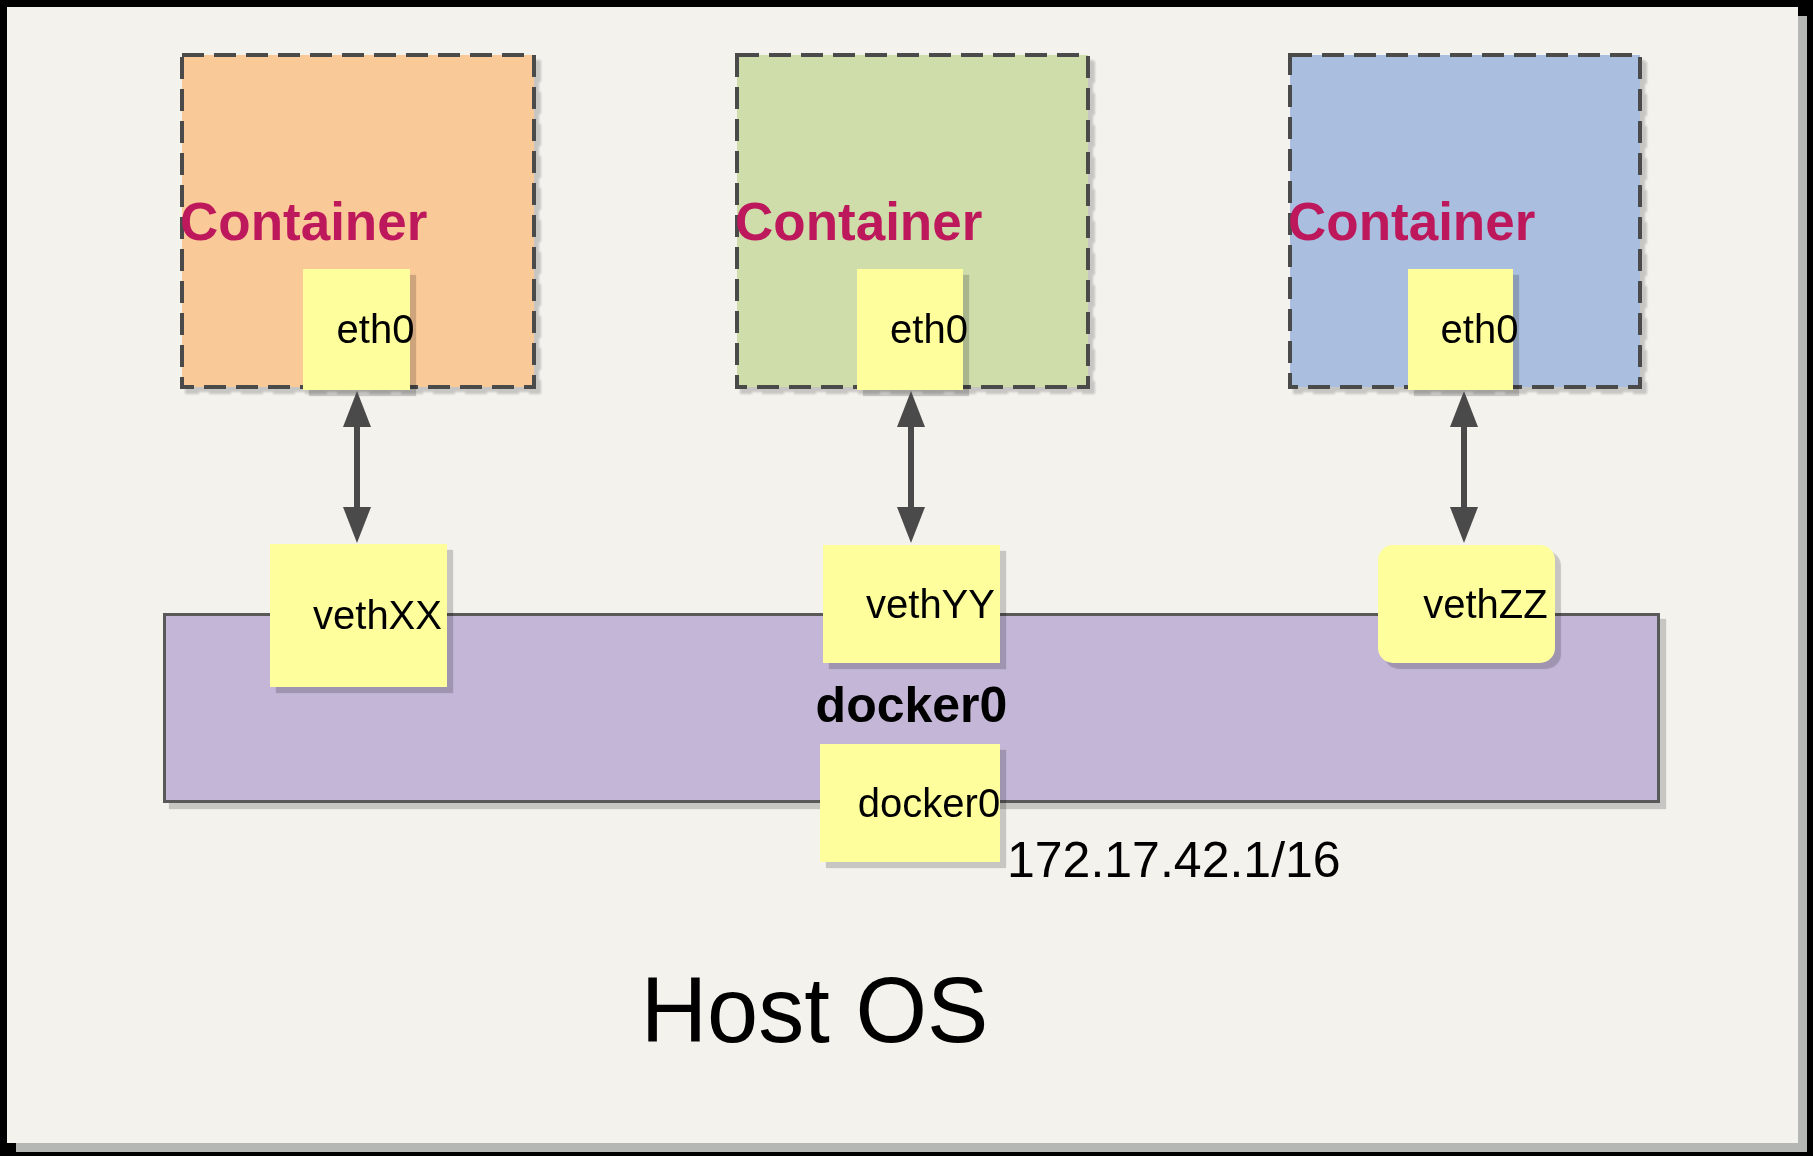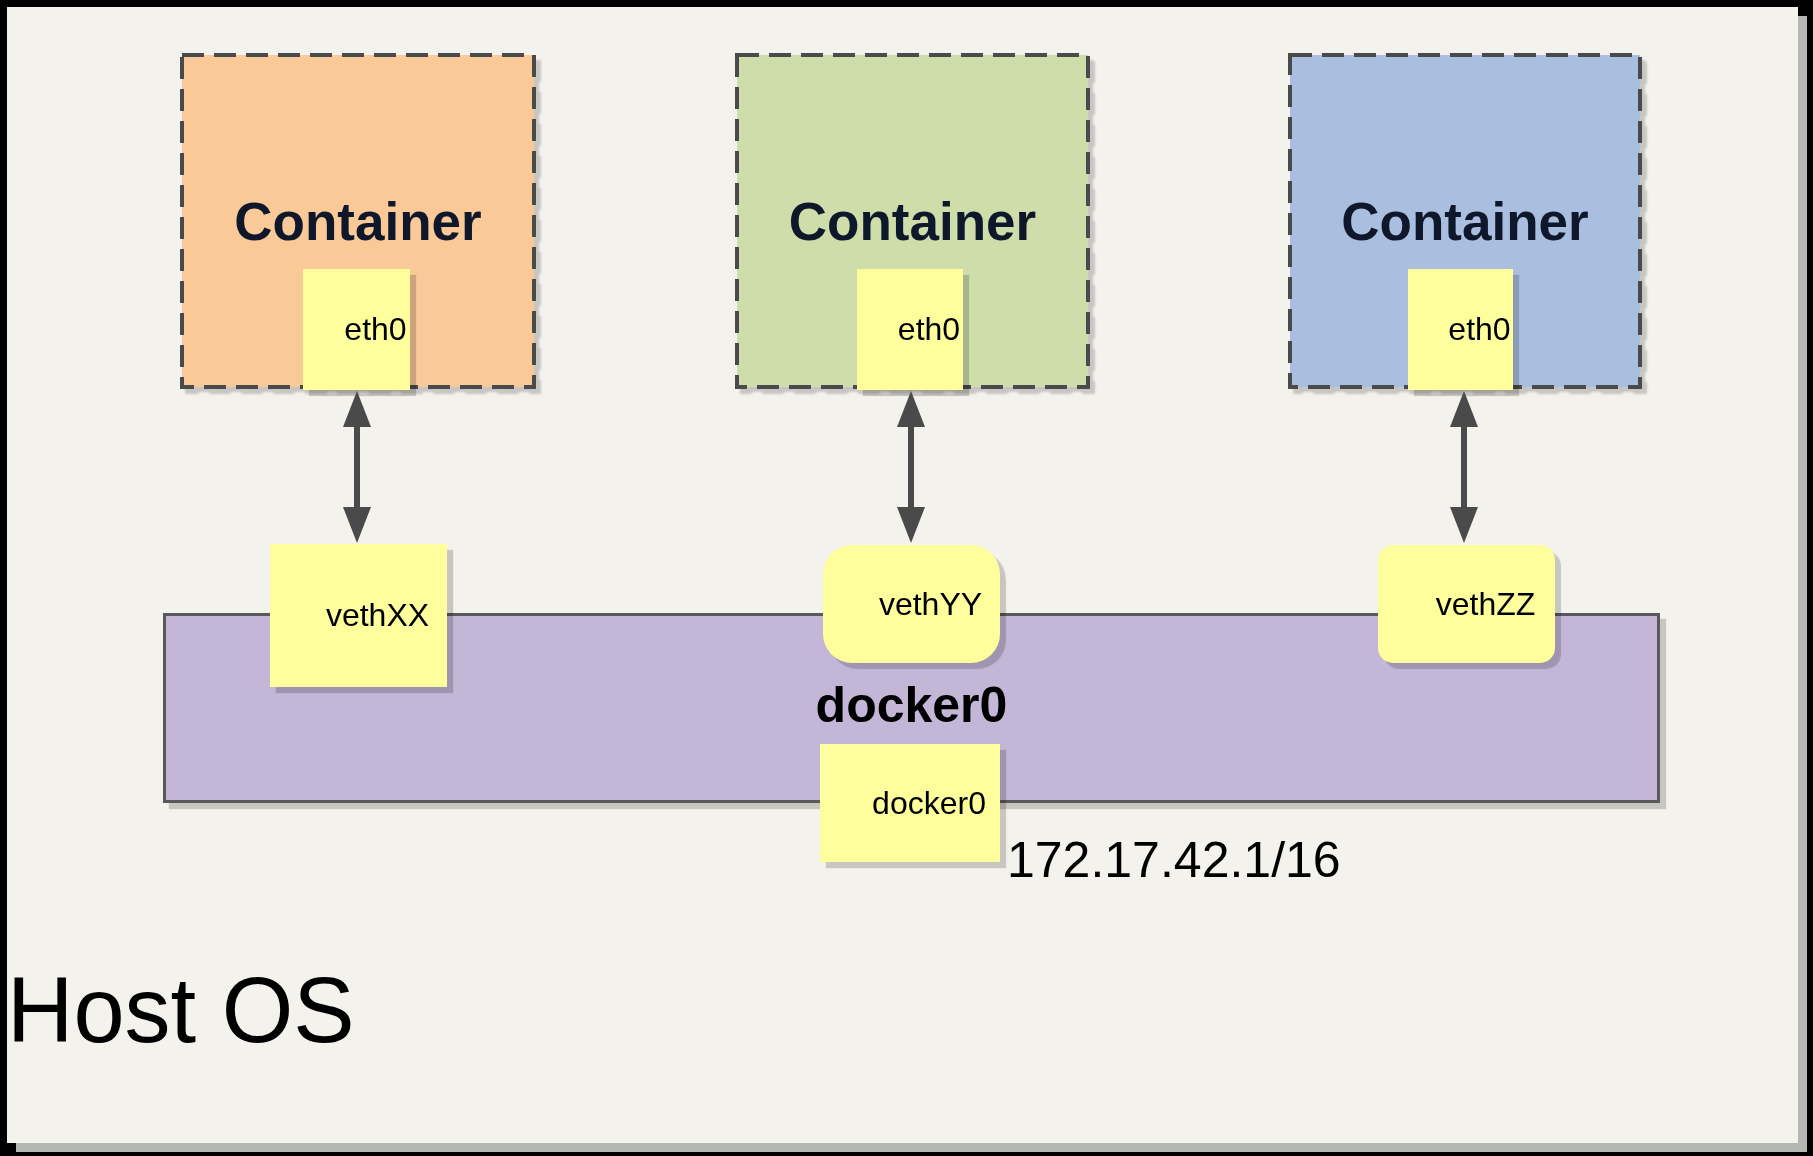--- a/index.html
+++ b/index.html
@@ -14,29 +14,29 @@
   .page{
     position:absolute;left:7px;top:7px;
     width:1791px;height:1136px;
     background:#F4F2ED;
     box-shadow:9px 9px 0 #B5B7B5;
   }
   
   .container-svg{position:absolute;filter:drop-shadow(5px 5px 1px rgba(0,0,0,0.18));}
   .container-label{
     position:absolute;
-    font-size:53px;font-weight:bold;color:#0f172a;
-    text-align:center;line-height:60px;
+    font-size:53px;font-weight:bold;color:#be185d;
+    line-height:60px;
   }
   .yellow-box{
     position:absolute;
     background:#FEFE9D;
     box-shadow:6px 6px 1px rgba(0,0,0,0.18);
     display:flex;align-items:center;justify-content:center;
-    font-size:32px;color:#000;padding-left:38px;
+    font-size:40px;color:#000;padding-left:38px;
   }
   .bridge-bar{
     position:absolute;
     left:156px;top:606px;width:1497px;height:190px;
     background:#C3B6D7;
     border:3px solid #595959;
     box-shadow:6px 6px 1px rgba(0,0,0,0.18);
   }
   .bridge-label{
     position:absolute;
@@ -45,20 +45,21 @@
     font-size:50px;font-weight:bold;color:#000;line-height:58px;
   }
   .ip-label{
     position:absolute;
     left:1000px;top:828px;
     font-size:50px;color:#000;line-height:50px;
   }
   .host-label{
     position:absolute;
     left:0;top:950px;width:1615px;
+    text-align:center;
     font-size:92px;color:#000;line-height:106px;
   }
   .arrows-overlay{position:absolute;left:0;top:0;width:1791px;height:1136px;pointer-events:none;}
 </style>
 </head>
 <body>
 
 <div class="canvas">
   <div class="page">
 
@@ -78,21 +79,21 @@
     <div class="container-label" style="left:1281px;top:185px;width:354px;">Container</div>
 
     <div class="bridge-bar"></div>
     <div class="bridge-label">docker0</div>
 
     <div class="yellow-box" style="left:296px;top:262px;width:107px;height:121px;">eth0</div>
     <div class="yellow-box" style="left:850px;top:262px;width:106px;height:121px;">eth0</div>
     <div class="yellow-box" style="left:1401px;top:262px;width:105px;height:121px;">eth0</div>
 
     <div class="yellow-box" style="left:263px;top:537px;width:177px;height:143px;">vethXX</div>
-    <div class="yellow-box" style="left:816px;top:538px;width:177px;height:118px;border-radius:29px;">vethYY</div>
+    <div class="yellow-box" style="left:816px;top:538px;width:177px;height:118px;">vethYY</div>
     <div class="yellow-box" style="left:1371px;top:538px;width:177px;height:118px;border-radius:15px;">vethZZ</div>
 
     <div class="yellow-box" style="left:813px;top:737px;width:180px;height:118px;">docker0</div>
 
     <div class="ip-label">172.17.42.1/16</div>
 
     <div class="host-label">Host OS</div>
 
     <svg class="arrows-overlay">
       <g fill="#4A4A4A" stroke="none">

